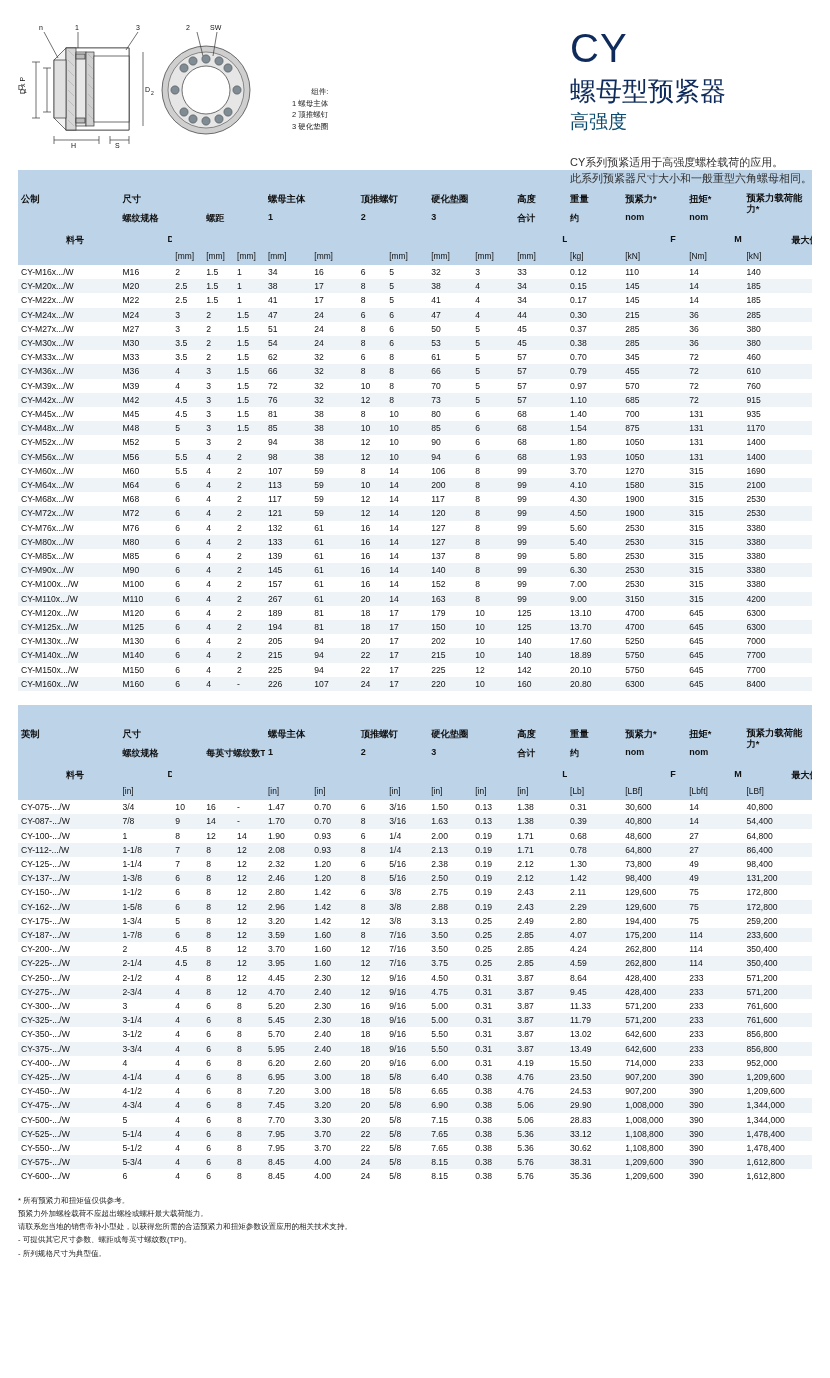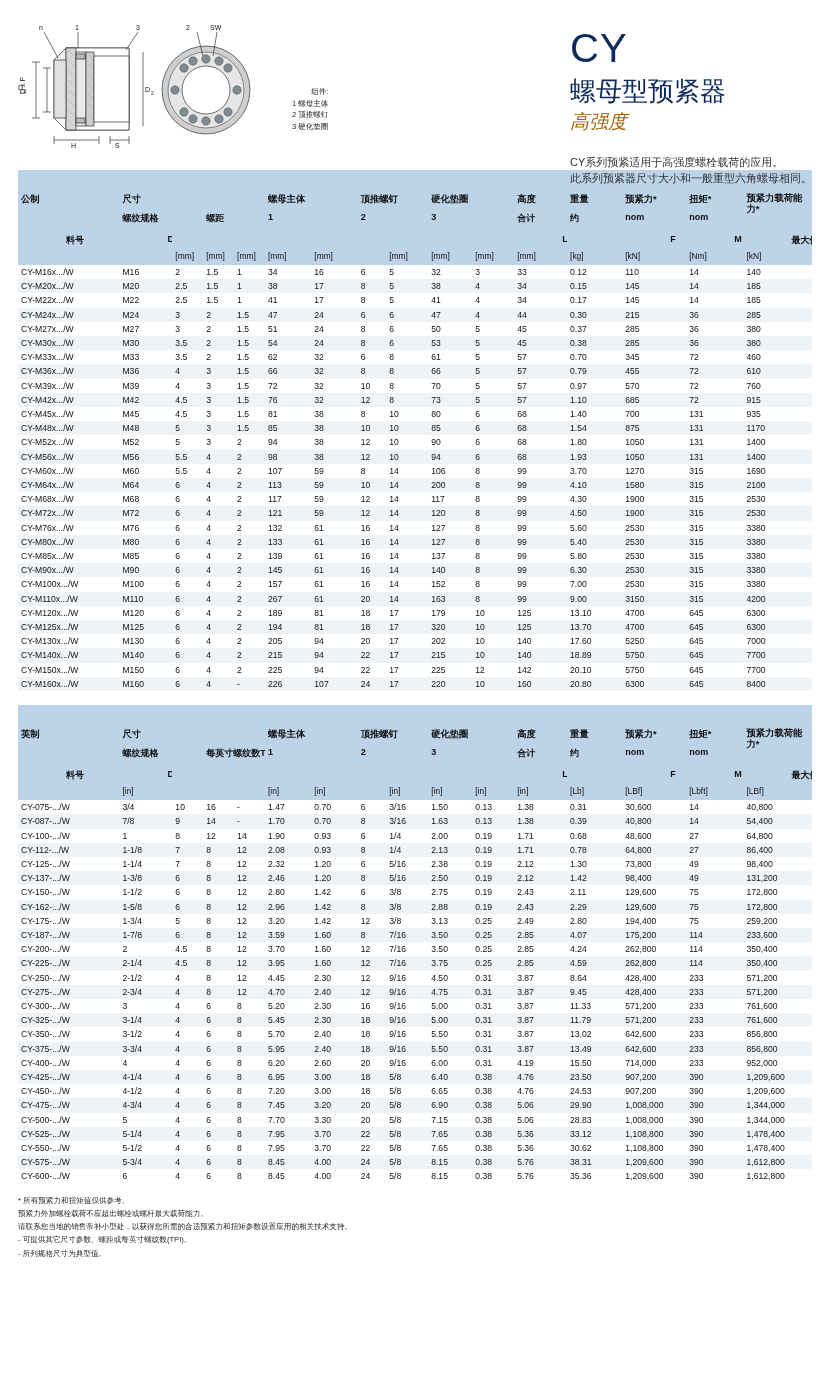--- a/index.html
+++ b/index.html
@@ -35,24 +35,23 @@
     font-weight: normal;
   }
   .brand-sub1 {
     font-size: 26px;
     color: #0f2b5b;
     margin-top: 8px;
     line-height: 1.2;
   }
   .brand-sub2 {
     font-size: 19px;
-    color: #a16207;
+    color: #0c4a6e;
     margin-top: 4px;
     line-height: 1.2;
-    font-style: italic;
   }
   .brand-note {
     font-size: 11px;
     color: #333;
     margin-top: 20px;
     line-height: 1.5;
   }
   
   .drawing {
     position: absolute;
@@ -773,21 +772,21 @@
         <tr class="rowB">
           <td>CY-M125x.../W</td>
           <td>M125</td>
           <td>6</td>
           <td>4</td>
           <td>2</td>
           <td>194</td>
           <td>81</td>
           <td>18</td>
           <td>17</td>
-          <td>320</td>
+          <td>150</td>
           <td>10</td>
           <td>125</td>
           <td>13.70</td>
           <td>4700</td>
           <td>645</td>
           <td>6300</td>
         </tr>
         <tr class="rowA">
           <td>CY-M130x.../W</td>
           <td>M130</td>

